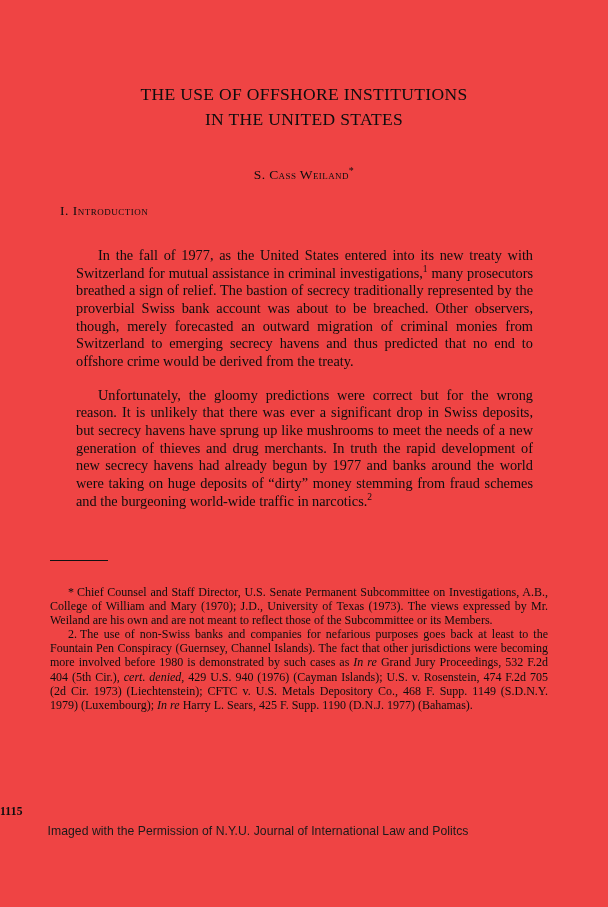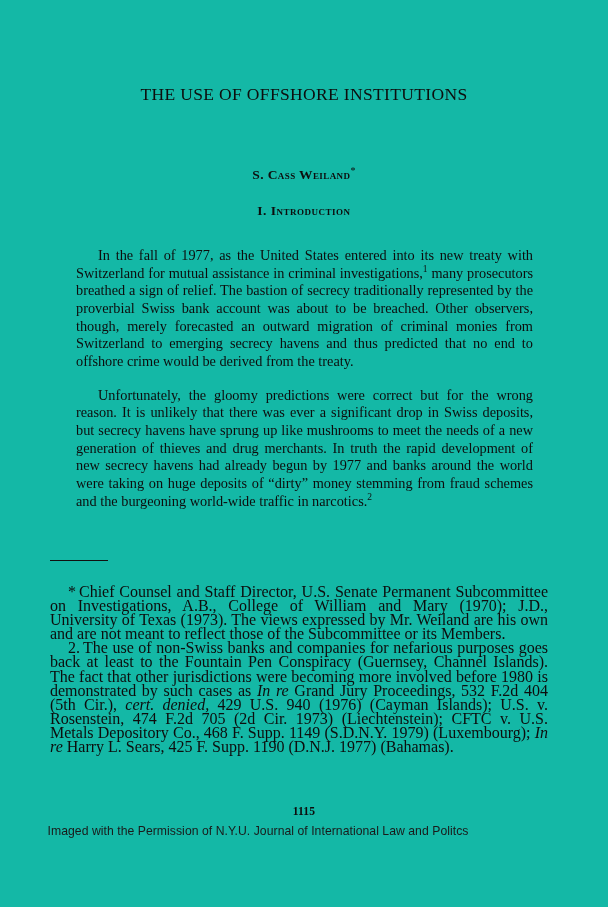--- a/index.html
+++ b/index.html
@@ -13,21 +13,21 @@
     height: 907px;
     position: relative;
     font-family: "Liberation Serif", "DejaVu Serif", serif;
     color: #0d0d0d;
     overflow: hidden;
   }
 
   .page {
     position: absolute;
     inset: 0;
-    background: #14b8a6;
+    background: #ef4444;
   }
 
   
   .title-block {
     position: absolute;
     left: 60px;
     top: 82px;
     width: 488px;
     text-align: center;
   }
@@ -44,35 +44,34 @@
     position: absolute;
     left: 60px;
     top: 167px;
     width: 488px;
     text-align: center;
     font-size: 13.5px;
     letter-spacing: 0.4px;
   }
   .smallcaps {
     font-variant: small-caps;
-    font-weight: bold;
   }
   .byline sup {
     font-size: 10px;
     vertical-align: super;
     line-height: 0;
   }
 
   
   .section-heading {
     position: absolute;
     left: 60px;
     top: 203px;
     width: 488px;
-    text-align: center;
+    text-align: left;
     font-size: 13.5px;
     letter-spacing: 0.5px;
   }
 
   
   .body-text {
     position: absolute;
     left: 60px;
     top: 231px;
     width: 489px;
@@ -101,42 +100,41 @@
     height: 0;
     border-top: 1.3px solid #111;
   }
 
   
   .footnotes {
     position: absolute;
     left: 50px;
     top: 585px;
     width: 498px;
-    font-size: 16px;
+    font-size: 12px;
     line-height: 14.1px;
     text-align: justify;
     text-justify: inter-word;
   }
   .footnotes p {
     margin: 0;
     text-indent: 18px;
   }
   .footnotes .marker {
     margin-right: 3px;
   }
   .footnotes i {
   }
 
   
   .folio {
     position: absolute;
     left: 0;
     top: 805px;
     width: 608px;
-    text-align: center;
     font-size: 11.6px;
     font-weight: 700;
     letter-spacing: 0.2px;
   }
 
   
   .permission {
     position: absolute;
     left: 0;
     top: 824px;
@@ -148,20 +146,21 @@
     letter-spacing: 0.05px;
   }
 </style>
 </head>
 <body>
 
 <div class="page">
 
   <div class="title-block">
     <div class="title-line">THE USE OF OFFSHORE INSTITUTIONS</div>
+    <div class="title-line">IN THE UNITED STATES</div>
   </div>
 
   <div class="byline">
     <span class="smallcaps">S. Cass Weiland</span><sup>*</sup>
   </div>
 
   <div class="section-heading smallcaps">I. Introduction</div>
 
   <div class="body-text">
     <p><span>In the fall of 1977, as the United States entered into its new treaty with Switzerland for mutual assistance in criminal investigations,</span><sup>1</sup><span> many prosecutors breathed a sign of relief. The bastion of secrecy traditionally represented by the proverbial Swiss bank account was about to be breached. Other observers, though, merely forecasted an outward migration of criminal monies from Switzerland to emerging secrecy havens and thus predicted that no end to offshore crime would be derived from the treaty.</span></p>

